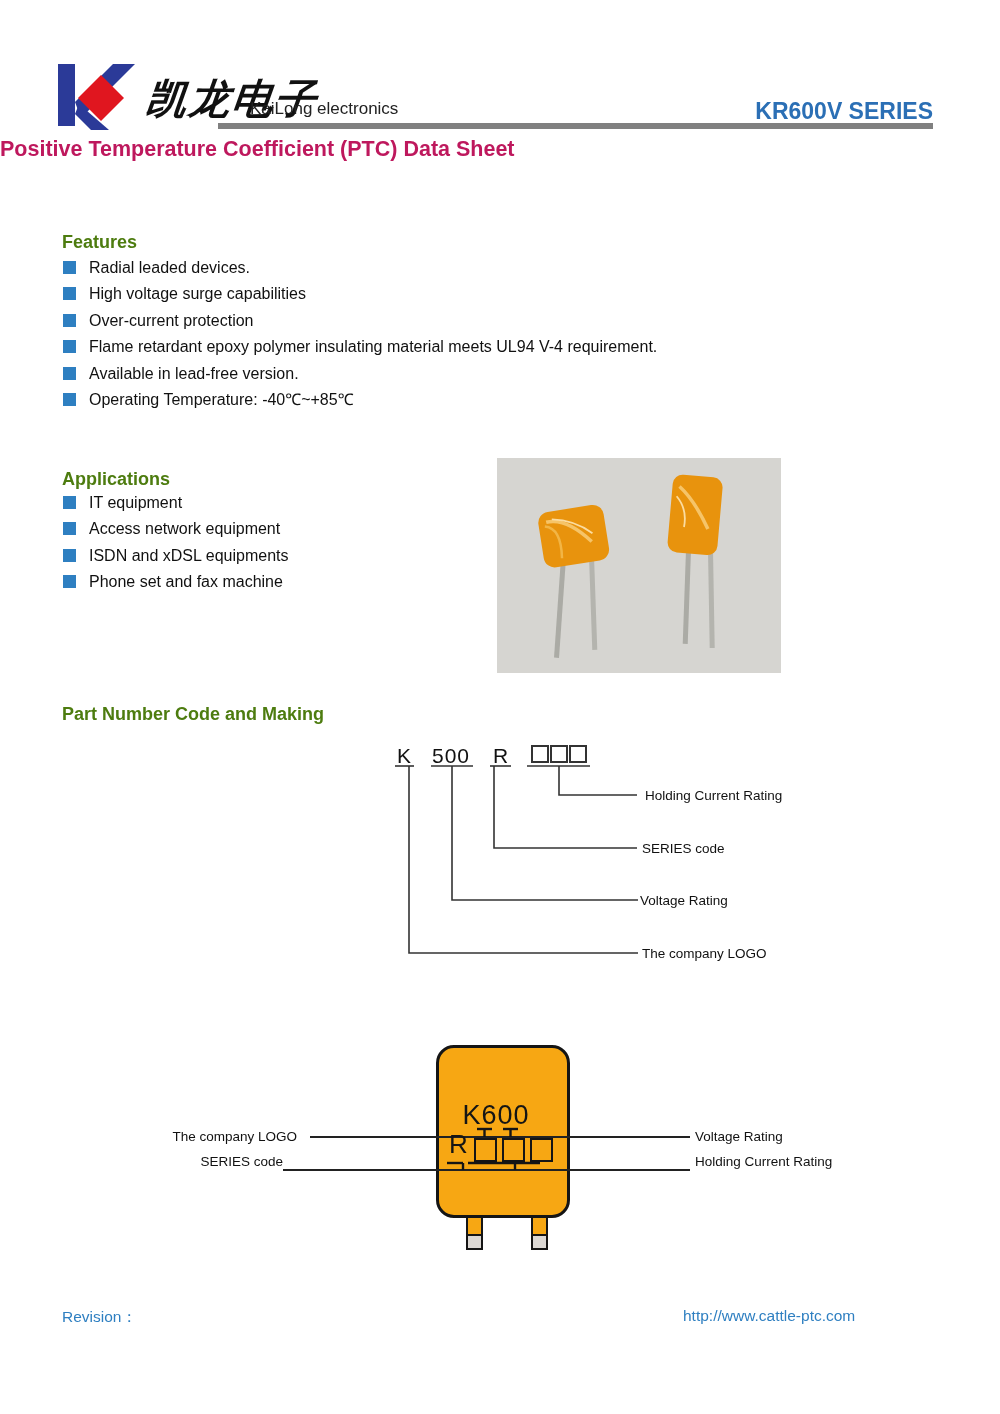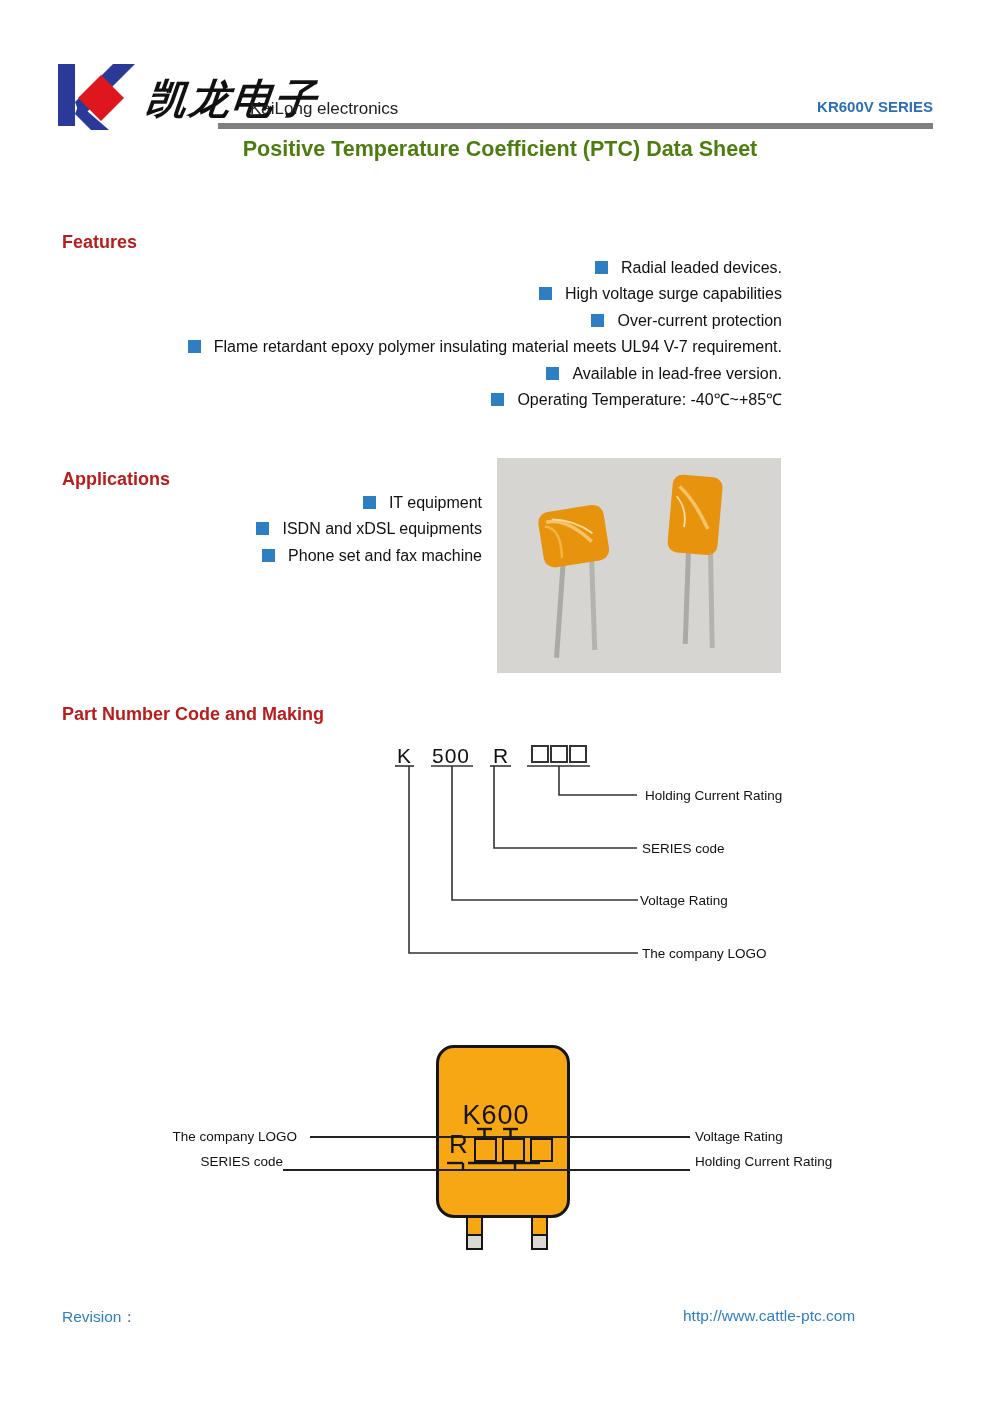--- a/index.html
+++ b/index.html
@@ -4,29 +4,29 @@
 <style>
   html,body{margin:0;padding:0;background:#fff;}
   .page{position:relative;width:1000px;height:1414px;background:#ffffff;overflow:hidden;
         font-family:"Liberation Sans", sans-serif;color:#1a1a1a;}
   .abs{position:absolute;}
 
   
   .brand-cn{left:146px;top:72px;font-size:41px;font-weight:900;font-style:italic;
             letter-spacing:2px;color:#111;transform:skewX(-6deg);}
   .brand-en{left:250px;top:99px;font-size:17px;color:#222;}
-  .series{left:0;top:98px;width:933px;text-align:right;font-size:15px;font-weight:bold;color:#2B6FB5;}
+  .series{left:0;top:98px;width:933px;text-align:right;font-size:23px;font-weight:bold;color:#2B6FB5;}
   .divider{left:218px;top:123px;width:715px;height:6px;background:#808080;}
 
-  .doc-title{left:0;top:137px;width:1000px;text-align:center;
-             font-size:21.5px;font-weight:bold;color:#4d7c0f;}
-
-  .sec-head{font-size:18px;font-weight:bold;color:#b91c1c;}
+  .doc-title{left:0;top:137px;width:1000px;
+             font-size:21.5px;font-weight:bold;color:#be185d;}
+
+  .sec-head{font-size:18px;font-weight:bold;color:#4d7c0f;}
   .list{display:flex;flex-direction:column;}
-  .li{display:flex;align-items:flex-start;height:26.4px;justify-content:flex-end;}
+  .li{display:flex;align-items:flex-start;height:26.4px;}
   .bullet{width:13px;height:13px;background:#2E7FC1;margin:3px 13px 0 1px;flex:none;}
   .li-text{font-size:16px;color:#111;line-height:19px;}
 
   .photo{left:497px;top:458px;width:284px;height:215px;background:#D6D5D1;}
 
   
   .code-char{font-size:21px;color:#111;letter-spacing:1px;}
   .diagram-label{font-size:13.5px;color:#111;white-space:nowrap;}
 
   
@@ -71,37 +71,41 @@
     <div class="li">
       <span class="bullet"></span>
       <span class="li-text">High voltage surge capabilities</span>
       </div>
     <div class="li">
       <span class="bullet"></span>
       <span class="li-text">Over-current protection</span>
       </div>
     <div class="li">
       <span class="bullet"></span>
-      <span class="li-text">Flame retardant epoxy polymer insulating material meets UL94 V-7 requirement.</span>
+      <span class="li-text">Flame retardant epoxy polymer insulating material meets UL94 V-4 requirement.</span>
       </div>
     <div class="li">
       <span class="bullet"></span>
       <span class="li-text">Available in lead-free version.</span>
       </div>
     <div class="li">
       <span class="bullet"></span>
       <span class="li-text">Operating Temperature: -40℃~+85℃</span>
       </div>
   </div>
 
   <div class="abs sec-head" style="left:62px;top:469px">Applications</div>
   <div class="abs list" style="left:62px;top:493px;width:420px">
     <div class="li">
       <span class="bullet"></span>
       <span class="li-text">IT equipment</span>
+      </div>
+    <div class="li">
+      <span class="bullet"></span>
+      <span class="li-text">Access network equipment</span>
       </div>
     <div class="li">
       <span class="bullet"></span>
       <span class="li-text">ISDN and xDSL equipments</span>
       </div>
     <div class="li">
       <span class="bullet"></span>
       <span class="li-text">Phone set and fax machine</span>
       </div>
   </div>

